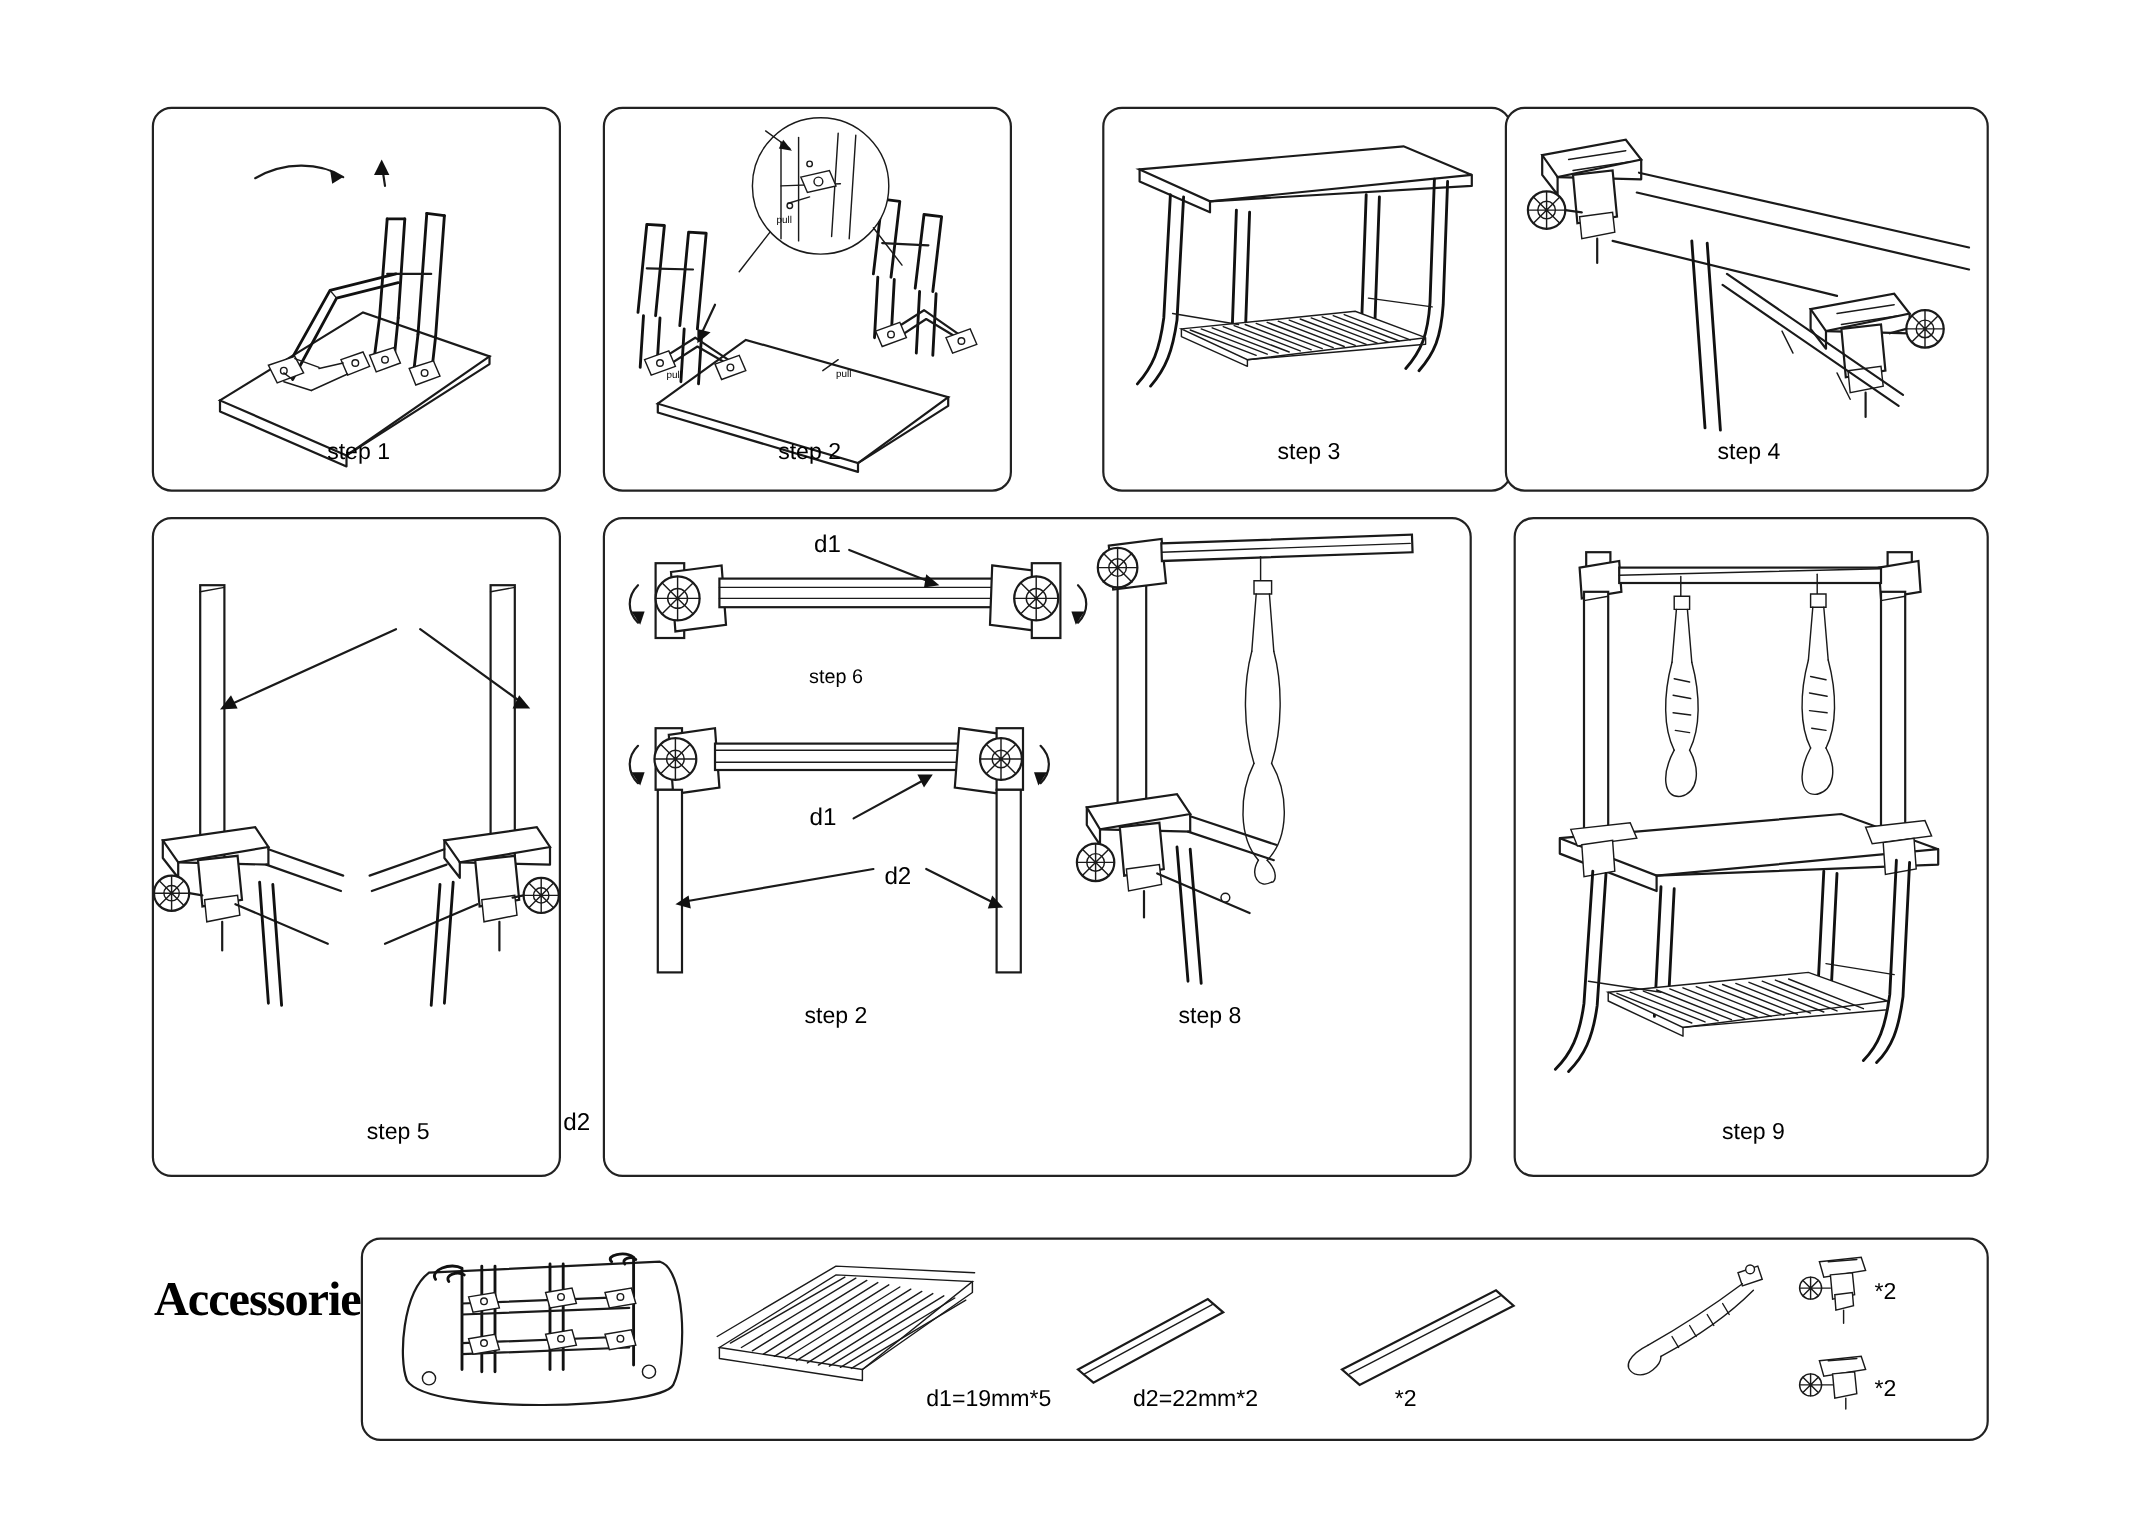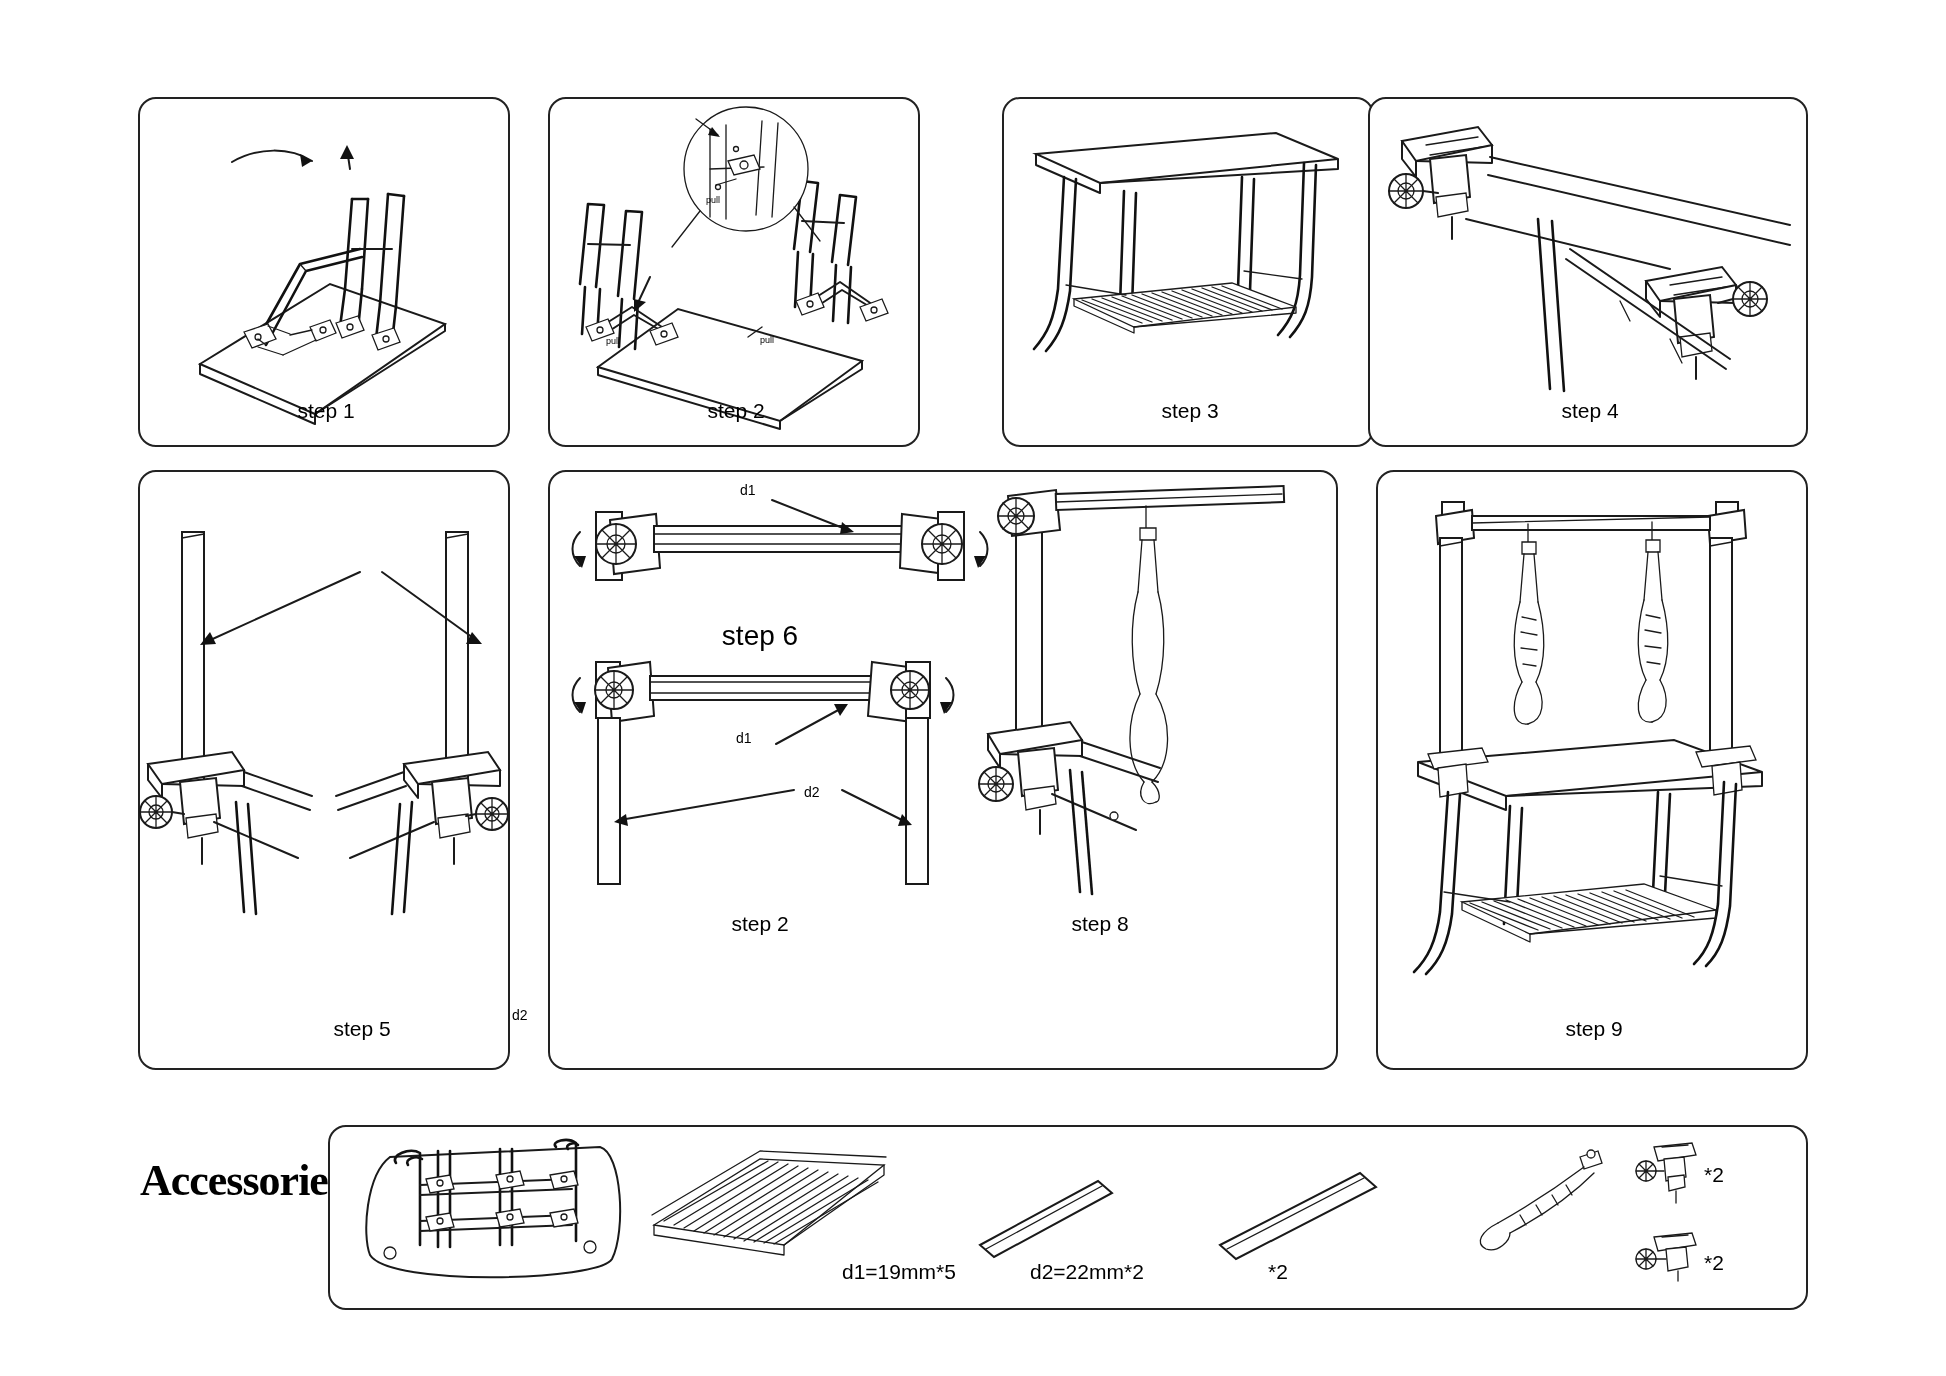--- a/index.html
+++ b/index.html
@@ -2,21 +2,21 @@
 <html><head>
 <meta charset="utf-8">
 <style>
   html,body{margin:0;padding:0;background:#ffffff;}
   body{width:1946px;height:1376px;position:relative;font-family:"Liberation Sans",sans-serif;color:#000;overflow:hidden;}
   .root{position:absolute;left:0;top:0;width:1946px;height:1376px;}
   .title{position:absolute;left:140px;top:12px;font-size:52px;letter-spacing:0.5px;font-family:"Liberation Sans",sans-serif;}
   .accessories-title{position:absolute;left:140px;top:1155px;font-size:44px;font-family:"Liberation Serif",serif;font-weight:bold;letter-spacing:-1px;}
   .panel{position:absolute;border:2px solid #222;border-radius:18px;box-sizing:border-box;background:#fff;}
   .steplabel{position:absolute;font-size:21px;font-weight:normal;text-align:center;font-family:"Liberation Sans",sans-serif;}
-  .lbl{position:absolute;font-size:14px;font-family:"Liberation Sans",sans-serif;}
+  .lbl{position:absolute;font-size:22px;font-family:"Liberation Sans",sans-serif;}
   .acc-lbl{position:absolute;font-size:21px;font-family:"Liberation Sans",sans-serif;}
   svg{position:absolute;left:0;top:0;overflow:visible;}
   .ln{fill:none;stroke:#1a1a1a;stroke-width:2;stroke-linecap:round;stroke-linejoin:round;}
   .ln-thin{fill:none;stroke:#1a1a1a;stroke-width:1.3;stroke-linecap:round;stroke-linejoin:round;}
   .ln-thick{fill:none;stroke:#111;stroke-width:2.6;stroke-linecap:round;stroke-linejoin:round;}
   .fillw{fill:#fff;stroke:#1a1a1a;stroke-width:2;}
   .fillw-thin{fill:#fff;stroke:#1a1a1a;stroke-width:1.3;}
   .arrow{fill:#111;}
   .tinytext{font-size:9px;font-family:"Liberation Sans",sans-serif;}
 </style>
@@ -387,21 +387,21 @@
 
         <path class="ln" d="M102 270 L180 296"></path>
         <path class="ln" d="M100 284 L178 310"></path>
         <path class="ln" d="M72 322 L156 358"></path>
         <path class="ln-thick" d="M90 298 L100 420"></path>
         <path class="ln-thick" d="M102 300 L112 422"></path>
         <circle cx="134" cy="344" r="4" class="fillw-thin"></circle>
       </g>
     </svg>
     <div class="lbl" style="left:190px;top:10px;">d1</div>
-    <div class="steplabel" style="left:40px;top:148px;width:340px;font-size:28px;">step 6</div>
+    <div class="steplabel" style="left:40px;top:133px;width:340px;font-size:18px;">step 6</div>
     <div class="lbl" style="left:186px;top:258px;">d1</div>
     <div class="lbl" style="left:254px;top:312px;">d2</div>
     <div class="steplabel" style="left:40px;top:440px;width:340px;">step 2</div>
     <div class="steplabel" style="left:400px;top:440px;width:300px;">step 8</div>
   </div>
 
   <div class="panel" style="left:1376px;top:470px;width:432px;height:600px;">
     <svg width="432" height="600">
 
       <rect x="64" y="30" width="22" height="20" class="fillw"></rect>

